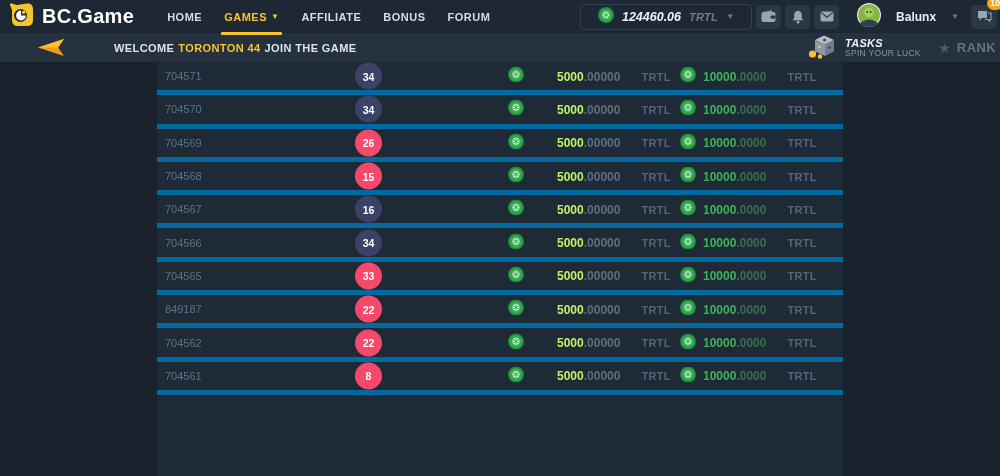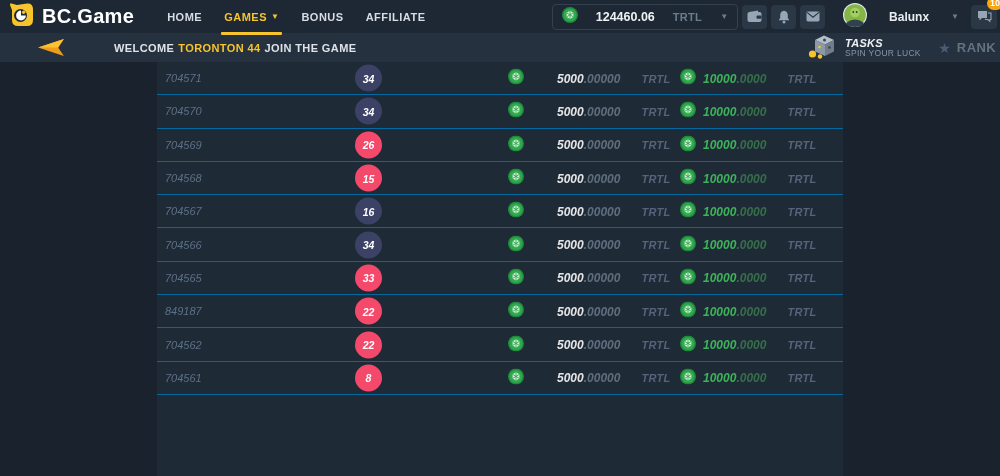--- a/index.html
+++ b/index.html
@@ -14,28 +14,28 @@
   .nav-menu { display:flex; margin-left:22px; height:33px; align-items:stretch; }
   .nav-item { position:relative; display:flex; align-items:center; padding:0 11px;
     font-size:11px; font-weight:bold; letter-spacing:.5px; color:#d7dde4; cursor:pointer; }
   .nav-item.active { color:#f6c42d; }
   .nav-item.active::after { content:""; position:absolute; left:8px; right:8px; bottom:-2px;
     height:3px; background:#f6c42d; border-radius:1px; }
   .nav-caret { font-size:8px; margin-left:4px; color:#f6c42d; }
 
   .nav-right { margin-left:auto; display:flex; align-items:center; padding-right:3px; }
   .balance-pill { display:flex; align-items:center; height:26px; border:1px solid #33404e;
-    border-radius:4px; padding:0 9px; gap:18px; cursor:pointer; }
+    border-radius:4px; padding:0 17px; gap:8px; cursor:pointer;font-style:italic; }
   .balance-value { color:#eef2f5; font-weight:bold; font-size:12.5px; }
   .balance-currency { color:#6d7c8d; font-weight:bold; font-size:11px; letter-spacing:.3px; }
   .caret-gray { font-size:8px; color:#6d7c8d; }
   .icon-btn { width:25px; height:24px; background:#2a3745; border-radius:4px;
     display:flex; align-items:center; justify-content:center; margin-left:4px; cursor:pointer; }
   .icon-btn:first-of-type { margin-left:6px; }
-  .user { display:flex; align-items:center; gap:22px; margin-left:18px; cursor:pointer; }
+  .user { display:flex; align-items:center; gap:15px; margin-left:18px; cursor:pointer; }
   .user-name { color:#e8ecf0; font-size:12px; font-weight:bold; }
   .chat-btn { position:relative; width:26px; height:24px; background:#2a3745; border-radius:4px;
     display:flex; align-items:center; justify-content:center; margin-left:12px; cursor:pointer; }
   .chat-badge { position:absolute; top:-8px; right:-6px; min-width:15px; height:13px;
     background:#f7a512; color:#fff; font-size:9px; font-weight:bold; border-radius:8px;
     display:flex; align-items:center; justify-content:center; padding:0 3px; }
 
   
   .banner { position:relative; height:29px; background:#26313f; display:flex; align-items:center; }
   .banner-plane { margin-left:36px; display:flex; }
@@ -51,33 +51,33 @@
   .rank-label { font-size:13px; font-weight:bold; color:#64727f; letter-spacing:.4px; }
 
   
   .main { position:absolute; top:62px; left:0; right:0; bottom:0; background:#19222d; }
   .panel { position:absolute; left:157px; width:686px; top:0; bottom:0; background:#1f2a37; }
   .thead { position:relative; height:36px; border-bottom:1px solid #2b3847; }
   .th { position:absolute; top:50%; transform:translateY(-50%); font-size:10px;
     color:#4f5e6f; letter-spacing:.5px; }
   .th-id { left:8px; } .th-result { left:195px; } .th-amount { left:416px; } .th-profit { left:591px; }
 
-  .row { position:relative; height:33.3px; border-bottom:1px solid #0369a1; cursor:pointer;font-style:italic; }
+  .row { position:relative; height:33.3px; border-bottom:5px solid #0369a1; cursor:pointer; }
   .cell-id { position:absolute; left:8px; top:50%; transform:translateY(-50%);
     color:#5d7186; font-size:11px; }
   .badge { position:absolute; left:198px; top:50%; transform:translateY(-50%);
     width:27px; height:27px; border-radius:50%; display:flex; align-items:center;
     justify-content:center; color:#fff; font-size:10.5px; font-weight:bold; }
   .badge-navy { background:#3c4166; }
   .badge-red  { background:#f4496b; }
   .moneycell { position:absolute; top:50%; transform:translateY(-50%);
     display:flex; align-items:center; gap:7px; font-size:12px; font-weight:bold; }
   .cell-amount { left:351px; }
   .cell-profit { left:523px; }
-  .amount-main { color:#e5e5e5;padding-left:26px; }
+  .amount-main { color:#bef264;padding-left:26px; }
   .amount-frac { color:#5f6e7d; }
   .profit-main { color:#3db35a; }
   .profit-frac { color:#366f49; }
   .cur { color:#56637a; font-size:11px; letter-spacing:.3px; margin-left:14px; }
 </style>
 </head>
 <body>
 
 <div class="navbar">
   <div class="brand">
@@ -94,24 +94,27 @@
 
   <div class="nav-menu">
     <div class="nav-item">
         <span>HOME</span>
       </div>
     <div class="nav-item active">
         <span>GAMES</span>
         <span class="nav-caret">▼</span>
       </div>
     <div class="nav-item">
+        <span>AFFILIATE</span>
+      </div>
+    <div class="nav-item">
         <span>BONUS</span>
       </div>
     <div class="nav-item">
-        <span>AFFILIATE</span>
+        <span>FORUM</span>
       </div>
   </div>
 
   <div class="nav-right">
     <div class="balance-pill">
       <span>
         <svg width="16" height="16" viewBox="0 0 16 16">
           <circle cx="8" cy="8" r="8" fill="#1f8a3b"></circle>
           <circle cx="8" cy="8" r="6.6" fill="#2fa84e"></circle>
           <path d="M8 3.8 L11.4 5.8 V9.9 L8 11.9 L4.6 9.9 V5.8 Z" fill="#d9f0dc"></path>

